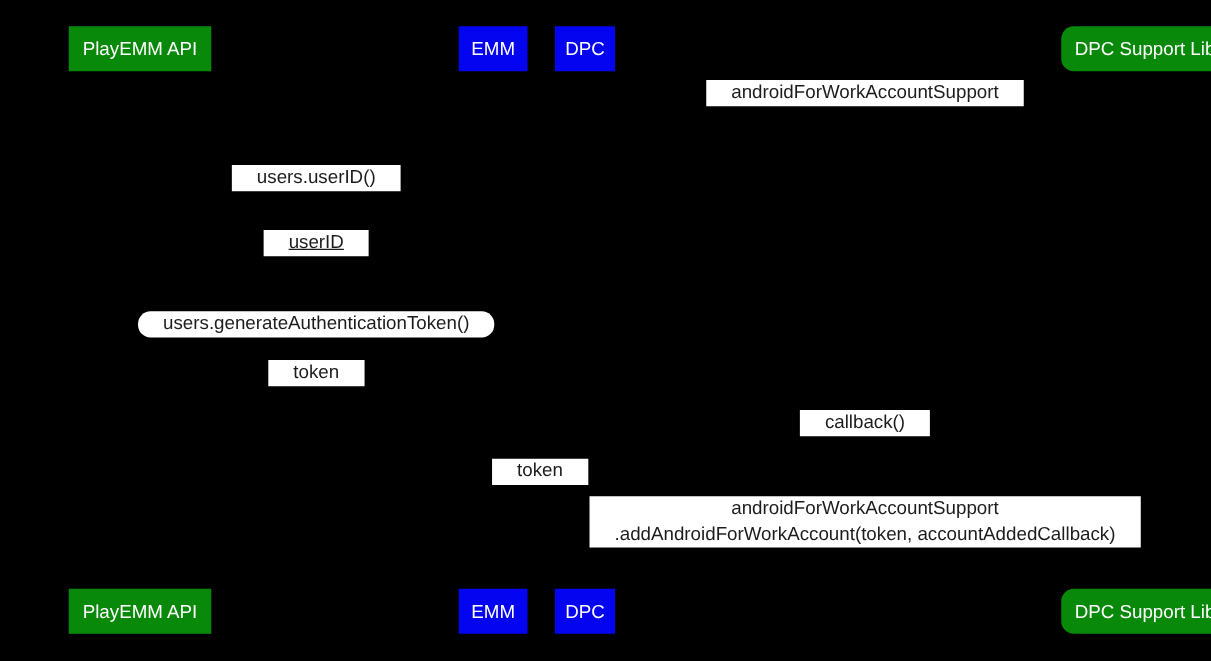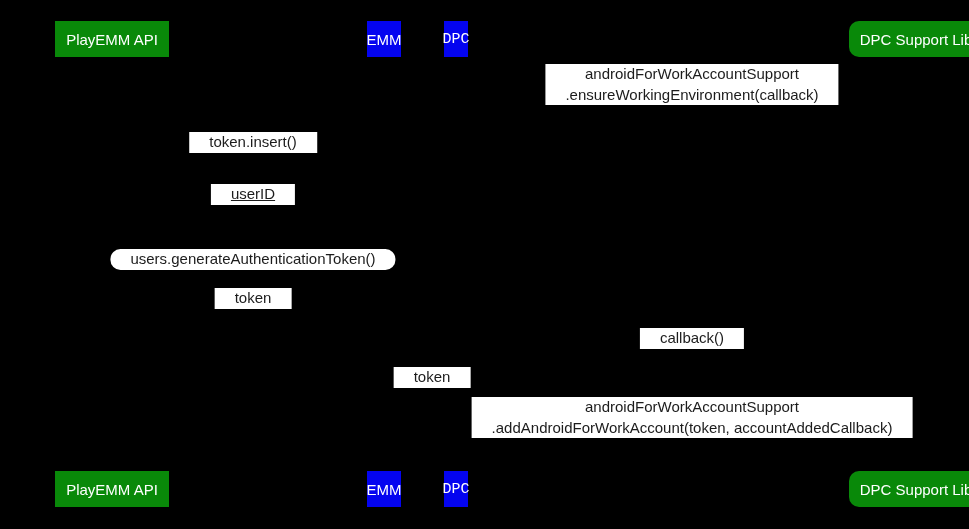--- a/index.html
+++ b/index.html
@@ -29,22 +29,22 @@
     white-space: nowrap;
     box-sizing: border-box;
   }
   .participant.green { background: var(--participant-green, #098909); }
   .participant.blue  { background: var(--participant-blue, #0404f0); }
 
   .row-top    { top: 21px; }
   .row-bottom { top: 471px; }
 
   .pos-playemm { left: 11px;  width: 114px; }
-  .pos-emm     { left: 323px; width: 34px;  }
-  .pos-dpc     { left: 400px; width: 24px; font-family: Liberation Mono, monospace;  }
+  .pos-emm     { left: 323px; width: 55px;  }
+  .pos-dpc     { left: 400px; width: 48px;  }
   .pos-dpclib  { left: 805px; width: 134px; border-radius: 10px; }
 
   
   .msg {
     position: absolute;
     transform: translateX(-50%);
     background: var(--label-bg, #ffffff);
     color: var(--label-text, #1c1c1c);
     font-size: 15px;
     line-height: 20.5px;
@@ -69,24 +69,23 @@
 
 <div id="stage">
 
   <div class="participant green row-top pos-playemm">PlayEMM API</div>
   <div class="participant blue row-top pos-emm">EMM</div>
   <div class="participant blue row-top pos-dpc">DPC</div>
   <div class="participant green row-top pos-dpclib">DPC Support Lib</div>
 
   <div class="msg m-ensure">
     <span>androidForWorkAccountSupport</span>
-    <span>.ensureWorkingEnvironment(callback)</span>
   </div>
 
-  <div class="msg m-insert">token.insert()</div>
+  <div class="msg m-insert">users.userID()</div>
 
   <div class="msg m-userid">userID</div>
 
 
   <div class="msg m-gentoken">users.generateAuthenticationToken()</div>
 
   <div class="msg m-token1">token</div>
 
   <div class="msg m-callback">callback()</div>
 

